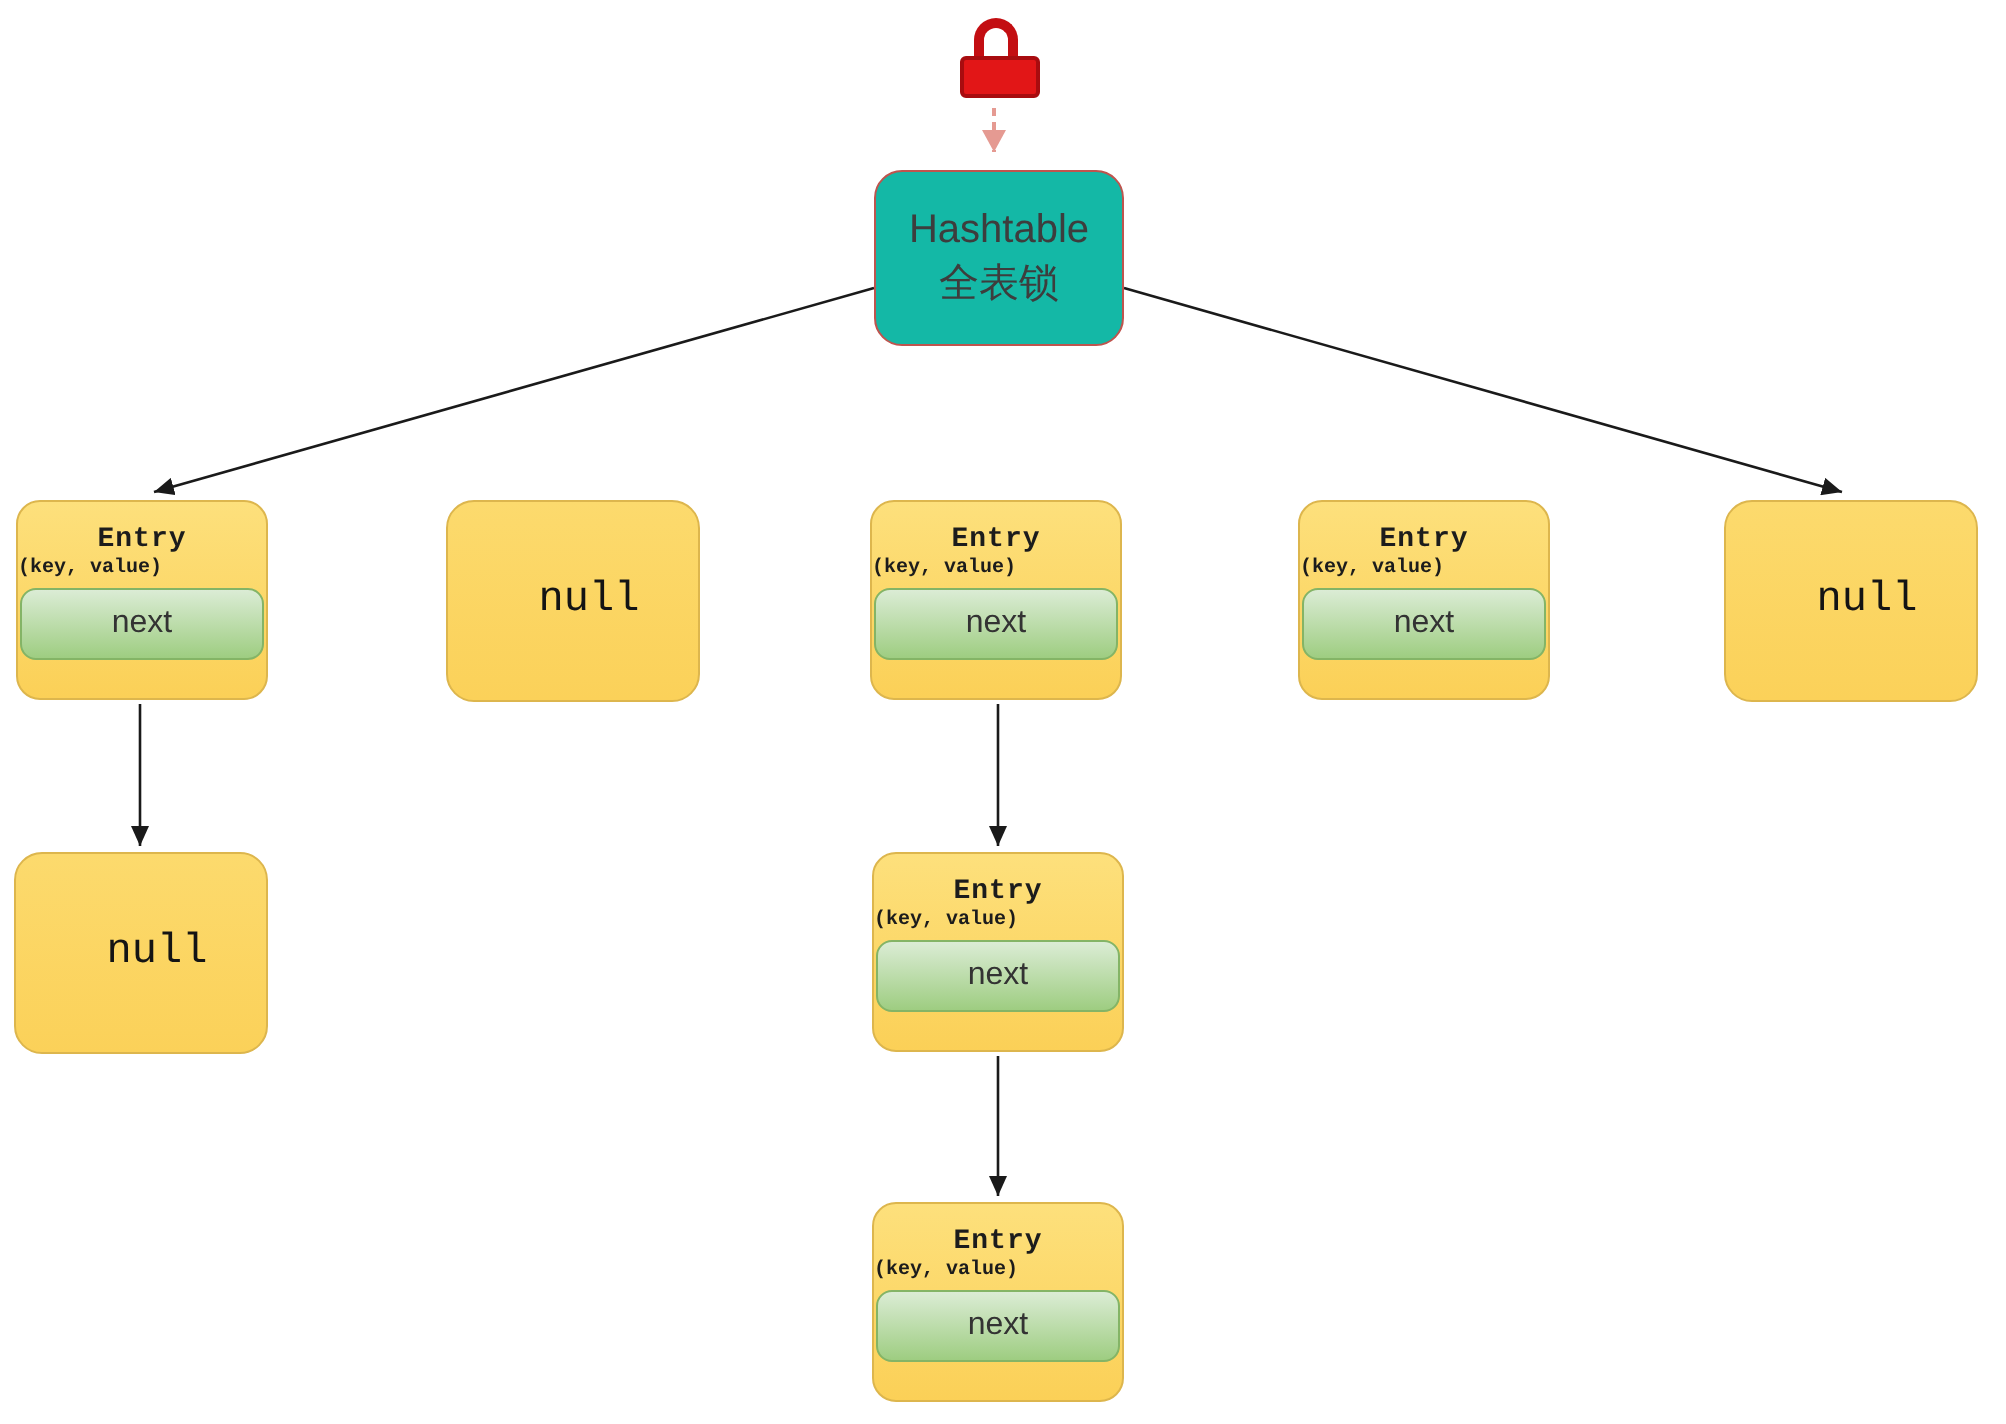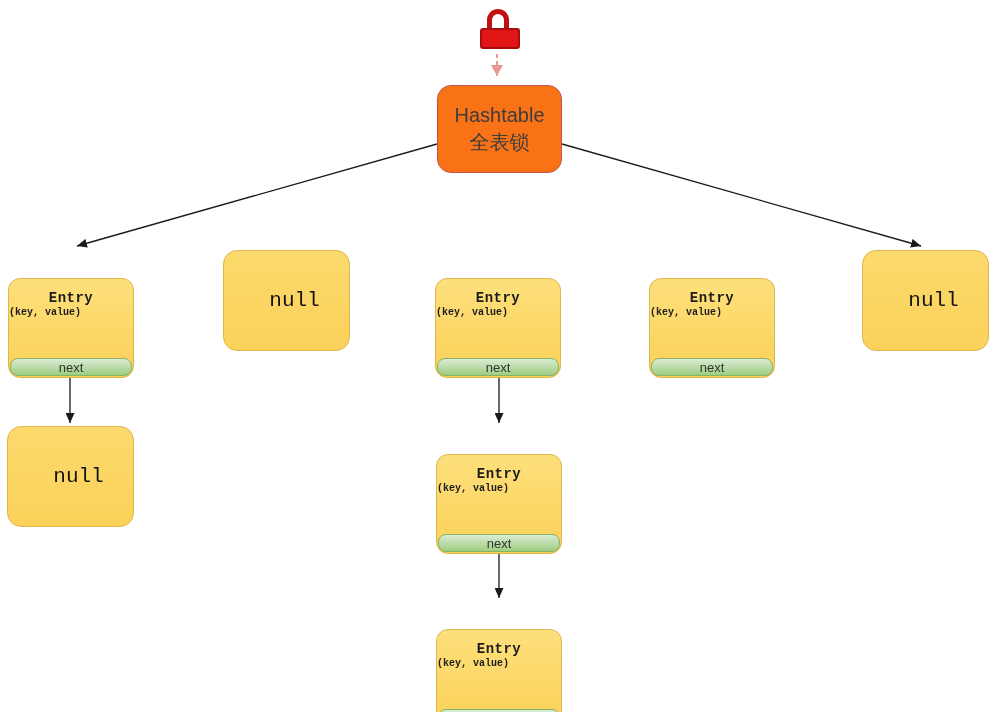--- a/index.html
+++ b/index.html
@@ -17,49 +17,49 @@
     border-radius:11px 11px 0 0; box-sizing:border-box;
   }
   .lock-body {
     width:36px; height:17px; background:#e21617;
     border:2px solid #a80c0f; border-radius:3px;
   }
 
   
   .root-node {
     position:absolute; left:437px; top:85px; width:125px; height:88px;
-    background:#f97316; border:1.5px solid #bf544e; border-radius:14px;
+    background:#14b8a6; border:1.5px solid #bf544e; border-radius:14px;
     box-sizing:border-box; display:flex; flex-direction:column;
     align-items:center; justify-content:center;
     color:#3d3d3d; font-size:20px; line-height:27px;
   }
 
   
   .entry-card {
     position:absolute; width:126px; height:100px; box-sizing:border-box;
     background:linear-gradient(#fde07c,#fbd057);
-    border:1px solid #ddb64d; border-radius:12px;margin-top:28px;
+    border:1px solid #ddb64d; border-radius:12px;
   }
   .entry-title {
     margin-top:11px; text-align:center;
     font-family:"Liberation Mono","DejaVu Sans Mono",monospace;
     font-weight:bold; font-size:14px; color:#1c1c1c; letter-spacing:0.5px;
   }
   .entry-sub {
     margin-top:1px; text-align:left;
     font-family:"Liberation Mono","DejaVu Sans Mono",monospace;
     font-weight:bold; font-size:10px; color:#1c1c1c;
   }
   .next-footer {
-    position:absolute; left:1px; right:1px; bottom:1px; height:18px;
+    position:absolute; left:1px; right:1px; bottom:19px; height:36px;
     box-sizing:border-box;
     background:linear-gradient(#dbecd5,#9ecd81);
     border:1px solid #84b466; border-radius:8px;
     display:flex; align-items:center; justify-content:center;
-    font-size:13px; color:#333333;
+    font-size:16px; color:#333333;
   }
 
   
   .null-card {
     position:absolute; width:127px; height:101px; box-sizing:border-box;
     background:linear-gradient(#fcda6d,#fbd159);
     border:1px solid #ddb64d; border-radius:14px;
     display:flex; align-items:center; justify-content:center;
     font-family:"Liberation Mono","DejaVu Sans Mono",monospace;
     font-size:21px; color:#141414;padding-left:16px;

